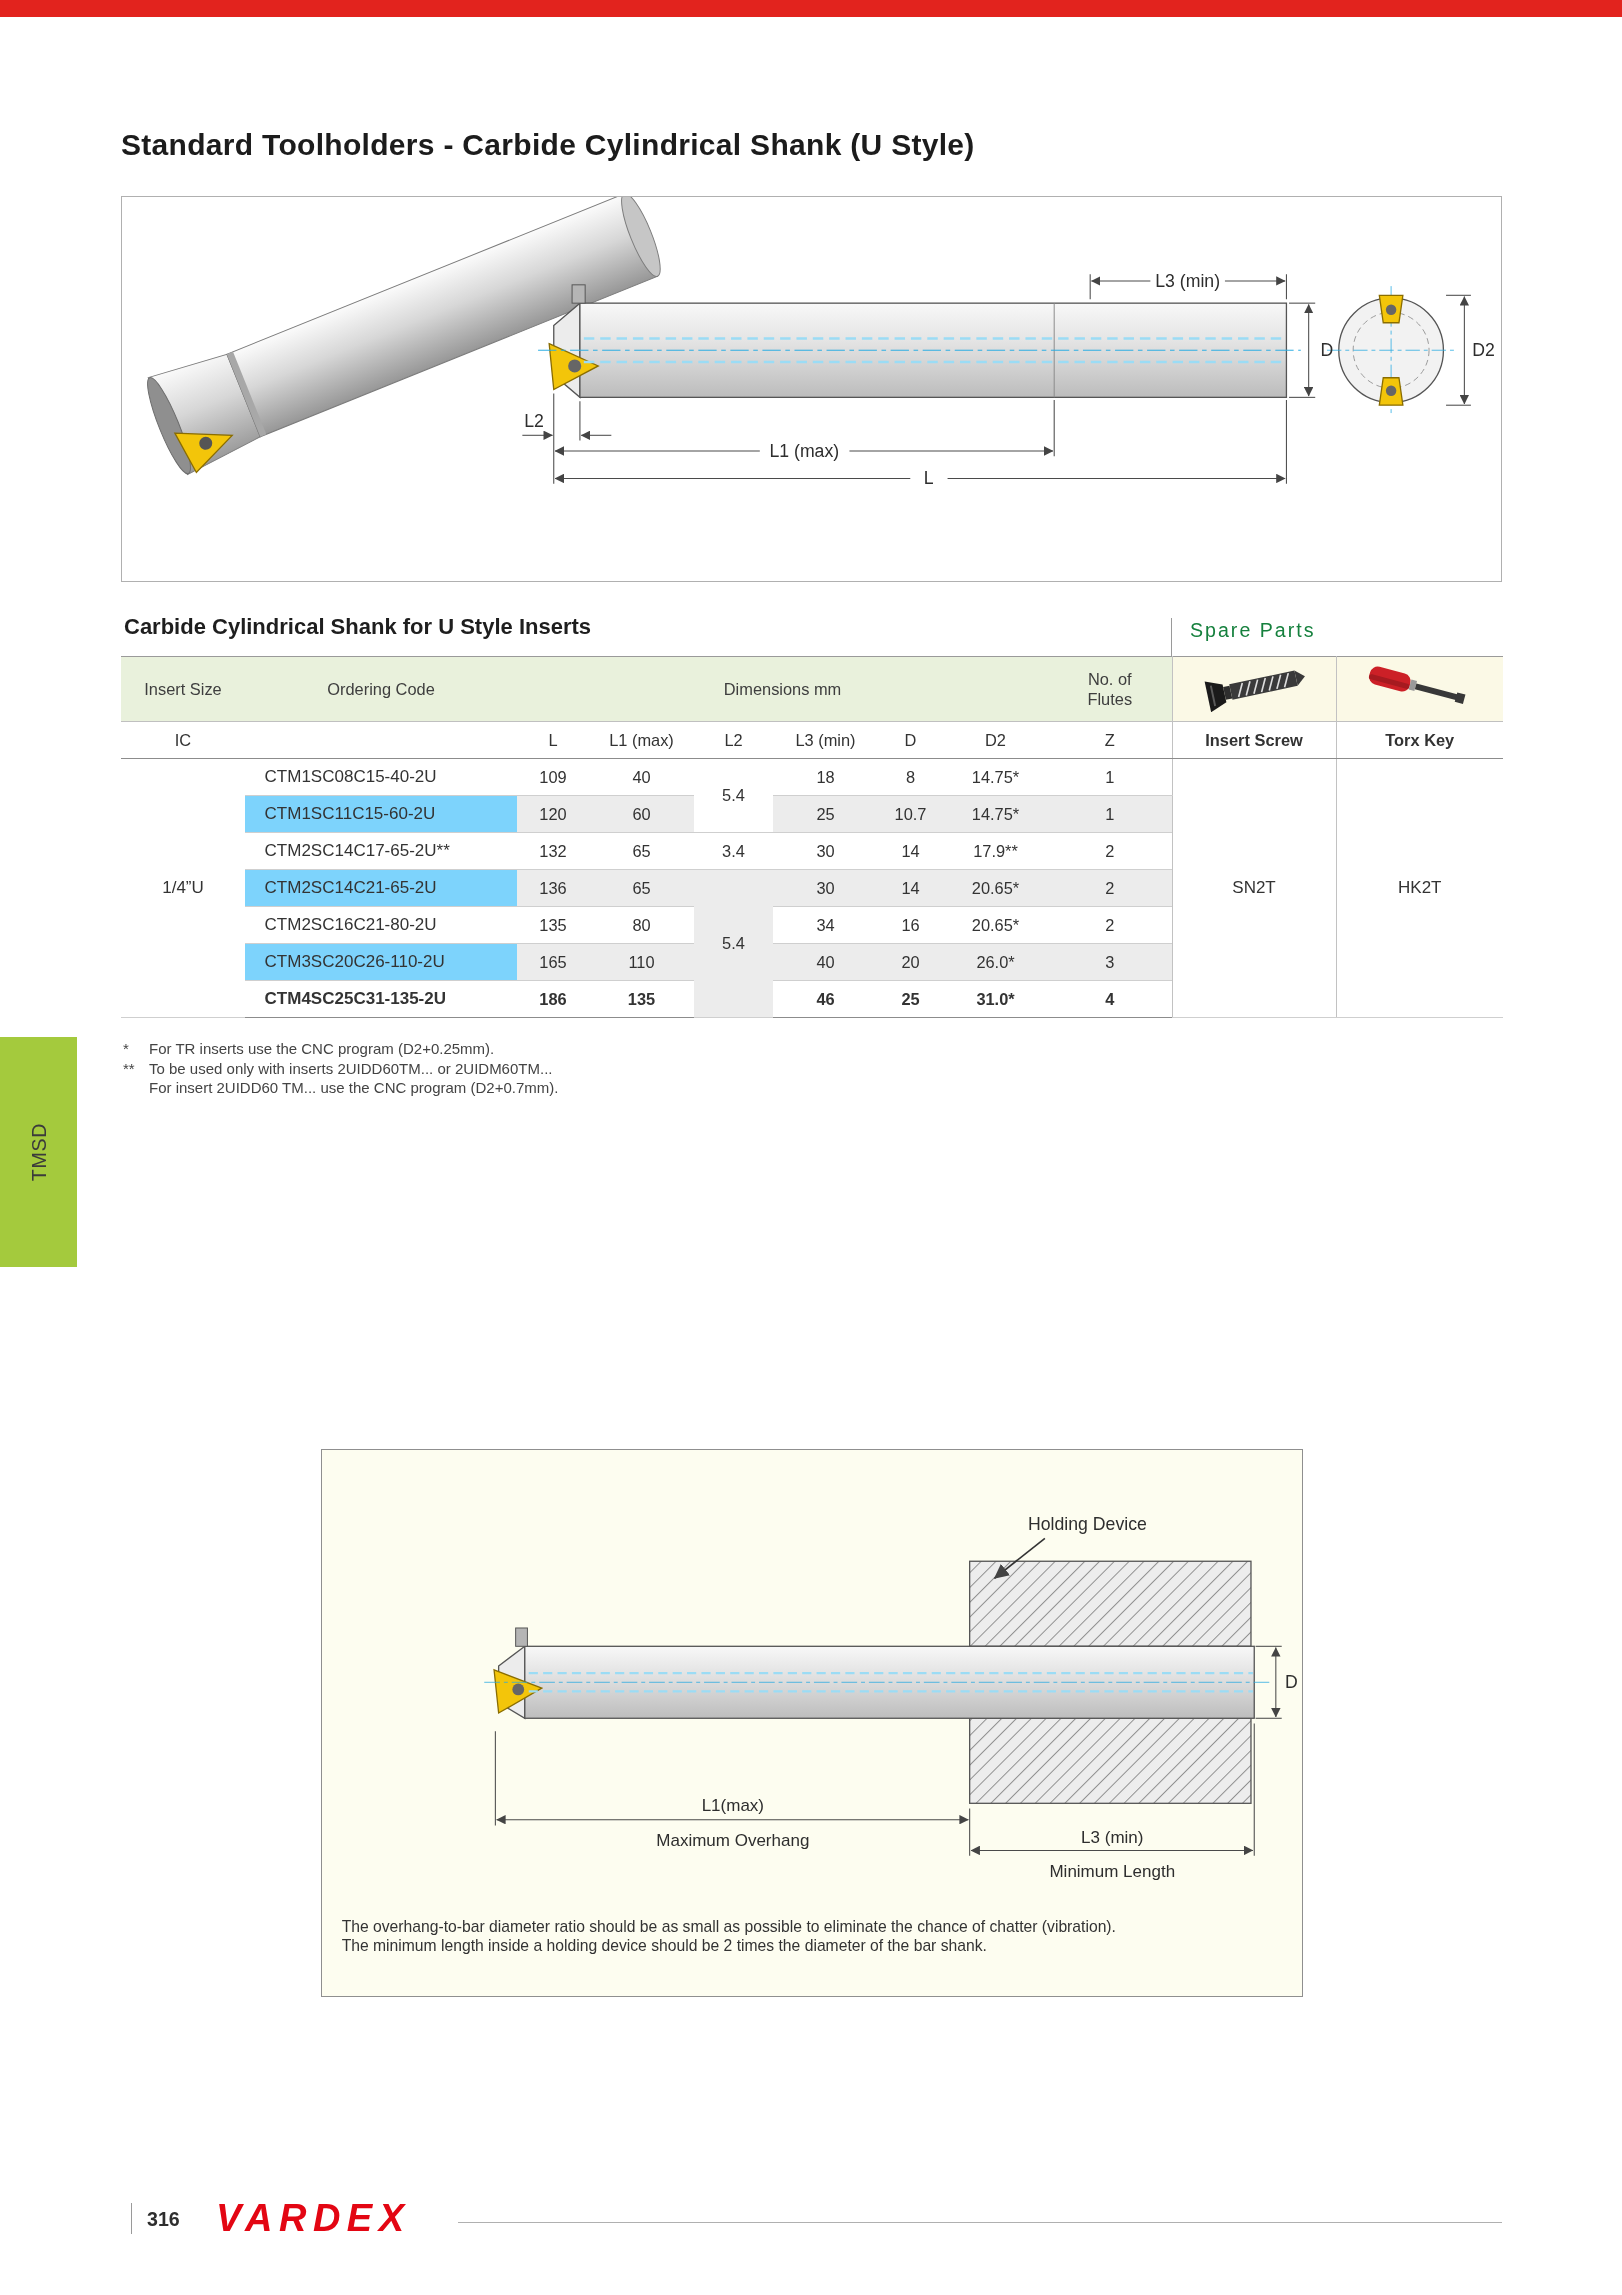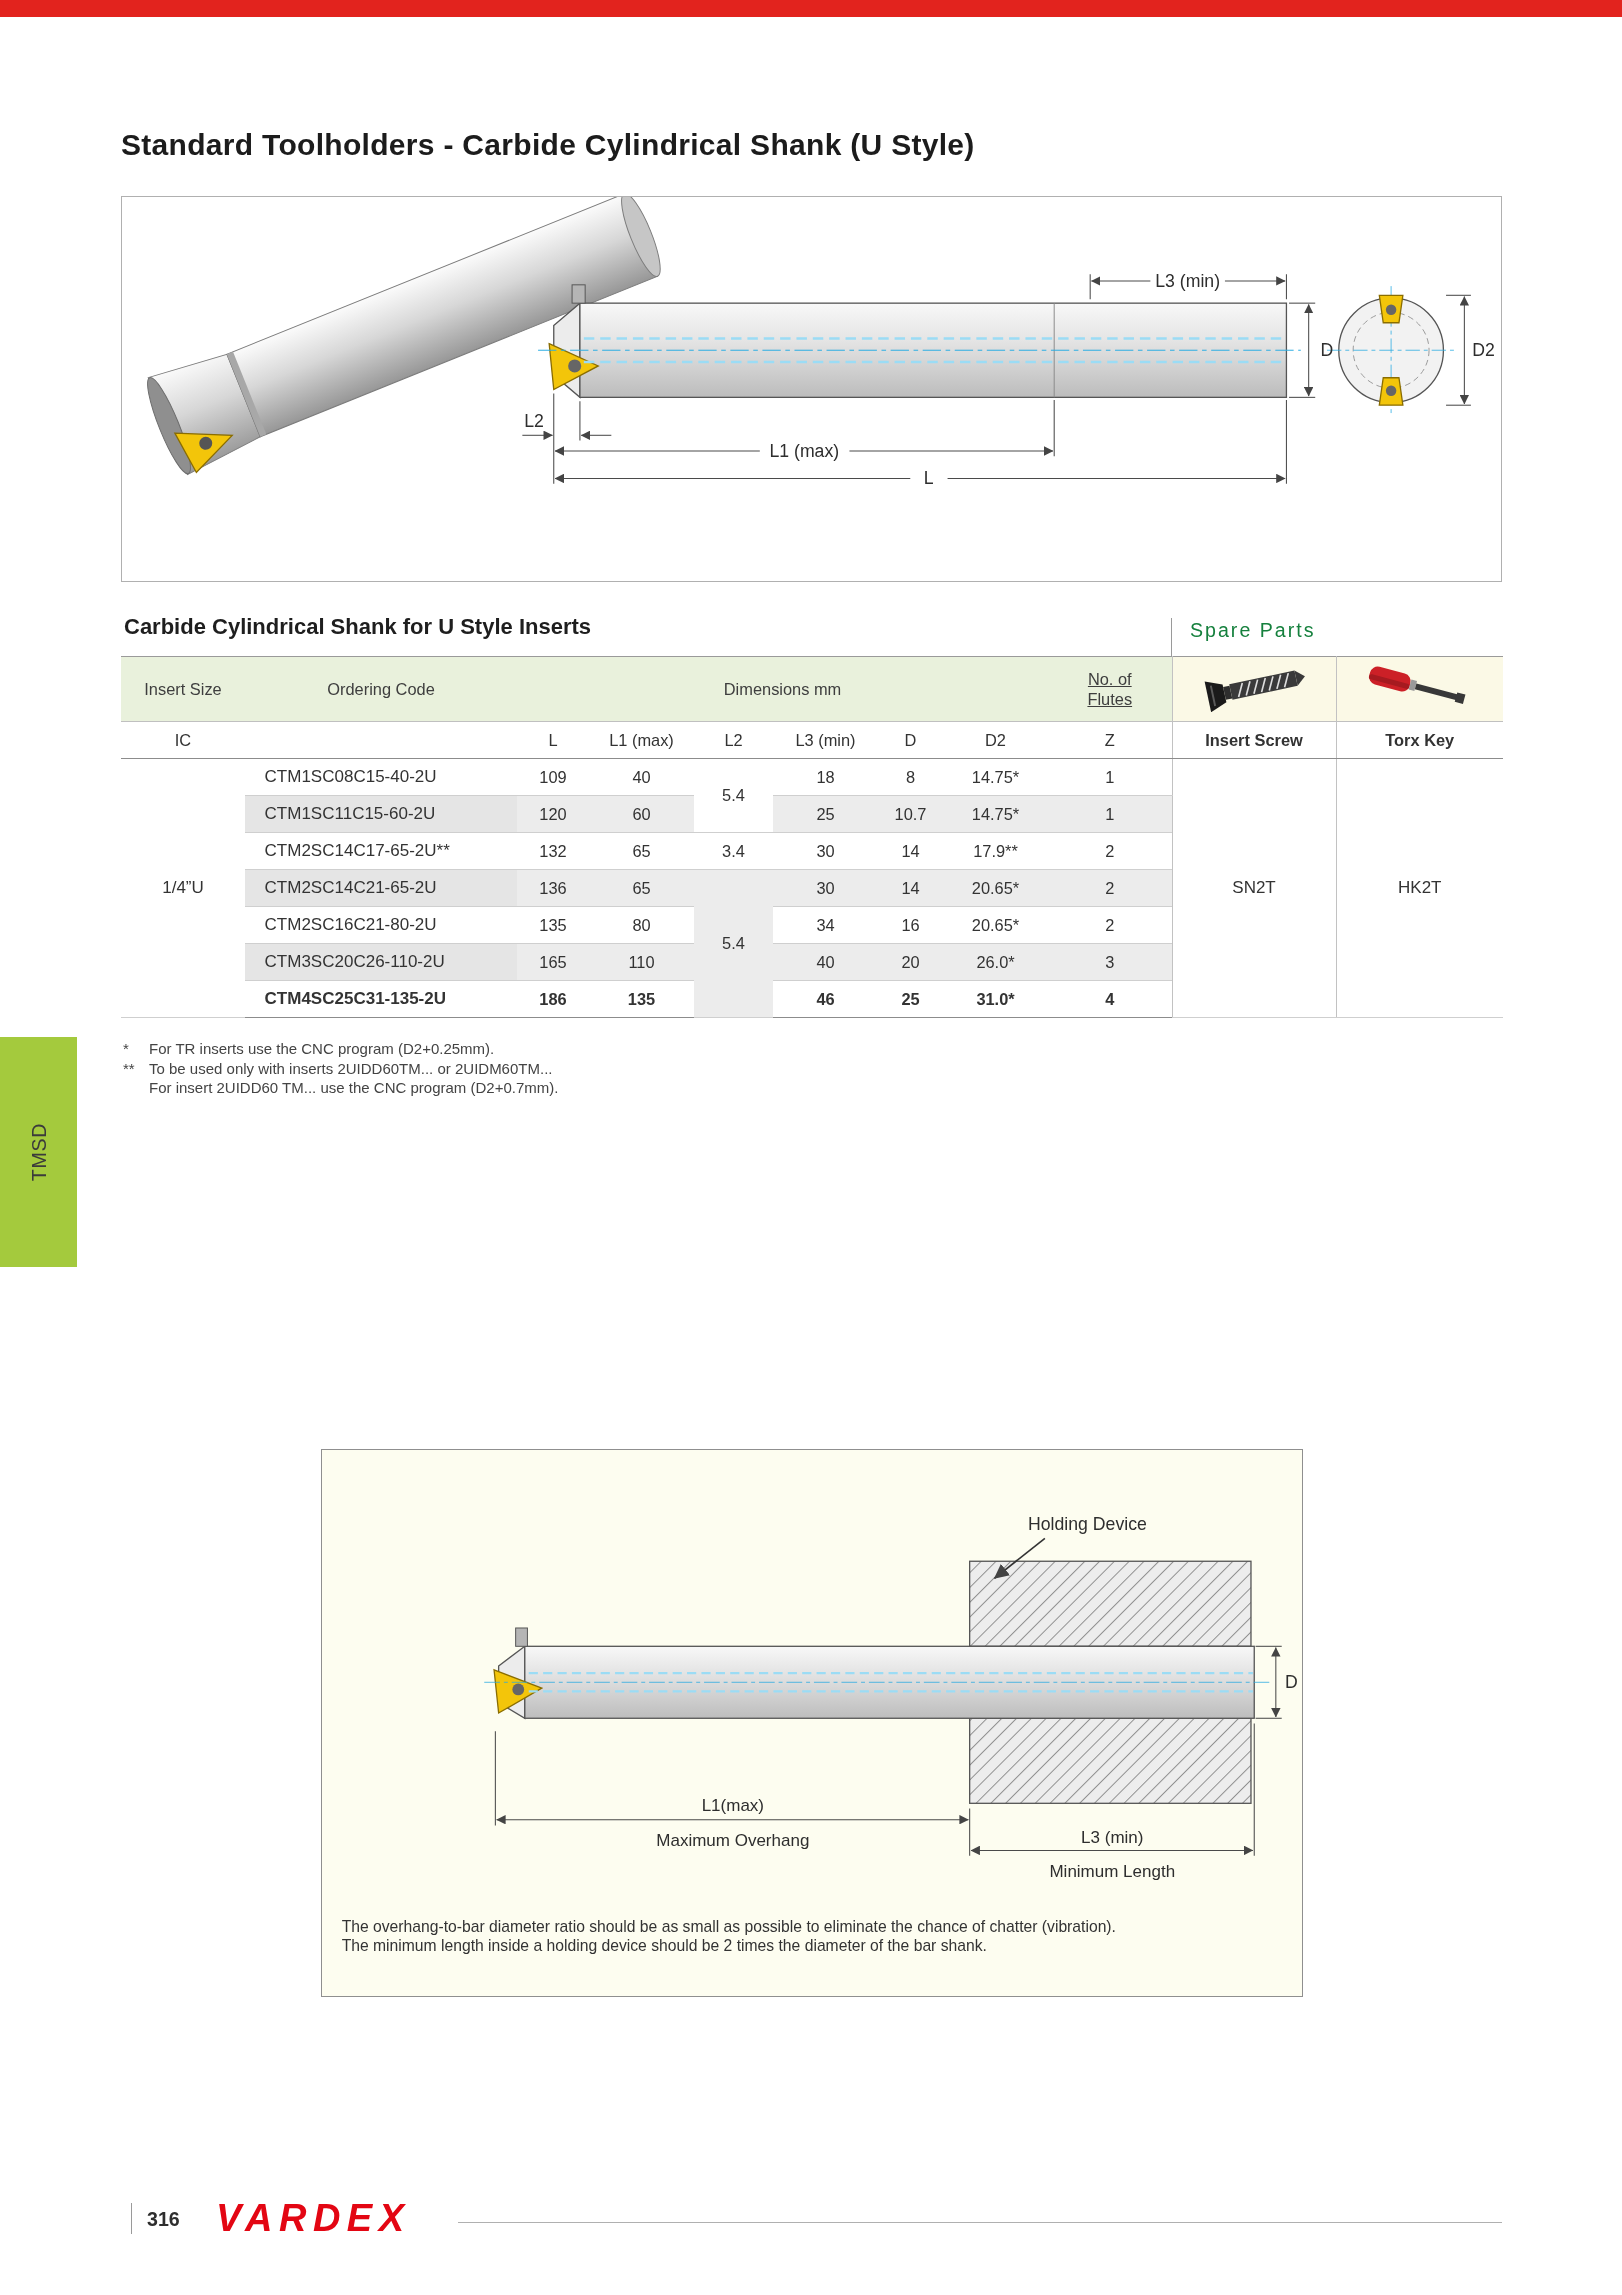--- a/index.html
+++ b/index.html
@@ -24,29 +24,29 @@
   .spec th,.spec td { font-weight:normal; text-align:center; vertical-align:middle; height:37px; padding:0; }
   .spec tr.h1 th { height:65px; }
   .spec th.g { background:#e9f1dc; color:#3e3e3e; }
   .spec th.cream { background:#fbf9e6; }
   .spec tr.h2 th { height:37px; border-bottom:1.3px solid #8c8c8c; border-top:0.7px solid #c0c0c0; background:#fff; }
   .spec tr.h2 th.b { font-weight:bold; }
   .spec tr.data td { border-bottom:0.7px solid #cfcfcf; background:#fff; }
   .spec tr.data:last-child td { border-bottom:1.3px solid #8c8c8c;font-weight:bold; }
   .spec td.code { text-align:left; padding-left:19.6px; font-size:17px; }
   .spec tr.shaded td { background:#ececec; }
-  .spec tr.shaded td.code { background:#e5e5e5; }
+  .spec tr.shaded td.code { background:#7dd3fc; }
   .spec td.isize { background:repeating-linear-gradient(180deg,#fff 0 37px,#ececec 37px 75px); font-size:17px;text-align:center; }
   .spec td.l2a { background:linear-gradient(180deg,#fff 0 37px,#ececec 37px); }
   .spec td.l2b { background:#fff; }
   .spec td.l2c { background:linear-gradient(180deg,#ececec 0 37px,#fff 37px 75px,#ececec 75px 112px,#fff 112px); }
   .spec td.spare { background:#fbf9e6; font-size:17px; }
   .spec td.isize,.spec td.l2c,.spec td.spare { border-bottom:1.3px solid #8c8c8c; }
   .spec .vline { border-left:0.7px solid #c2c2c2; }
-  .fl { width:65px; margin:0 auto; line-height:1.25;text-decoration:underline; }
+  .fl { width:65px; margin:0 auto; line-height:1.25; }
 
   .footnotes { left:123px; top:1039px; font-size:15px; color:#444; line-height:19.6px; }
   .fn { display:flex; }
   .fnm { width:26px; flex:none; }
 
   .tmsd { left:0; top:1037px; width:77px; height:230px; background:#a4ca3d; }
   .tmsd span { position:absolute; left:50%; top:50%; transform:translate(-50%,-50%) rotate(-90deg);
                font-size:19.6px; color:#3b3b3b; letter-spacing:0.7px; white-space:nowrap; }
 
   .bottom-box { left:321px; top:1449px; width:982px; height:548px; background:#fdfdf0; border:0.7px solid #8f8f8f; }

